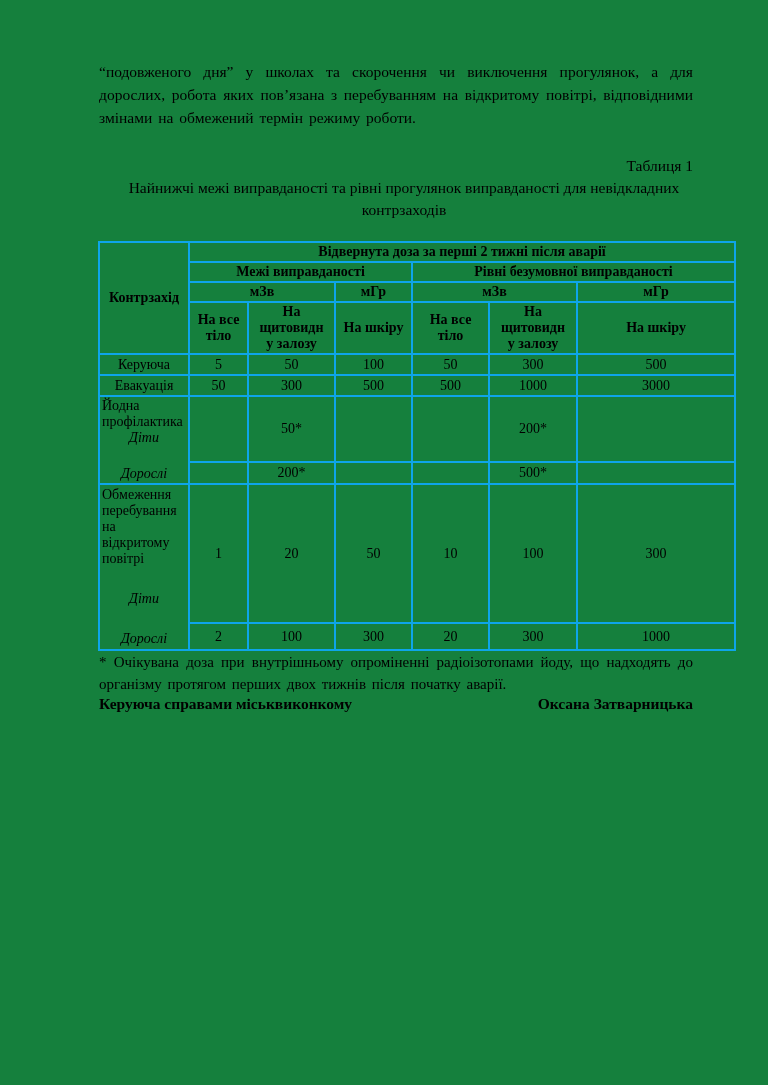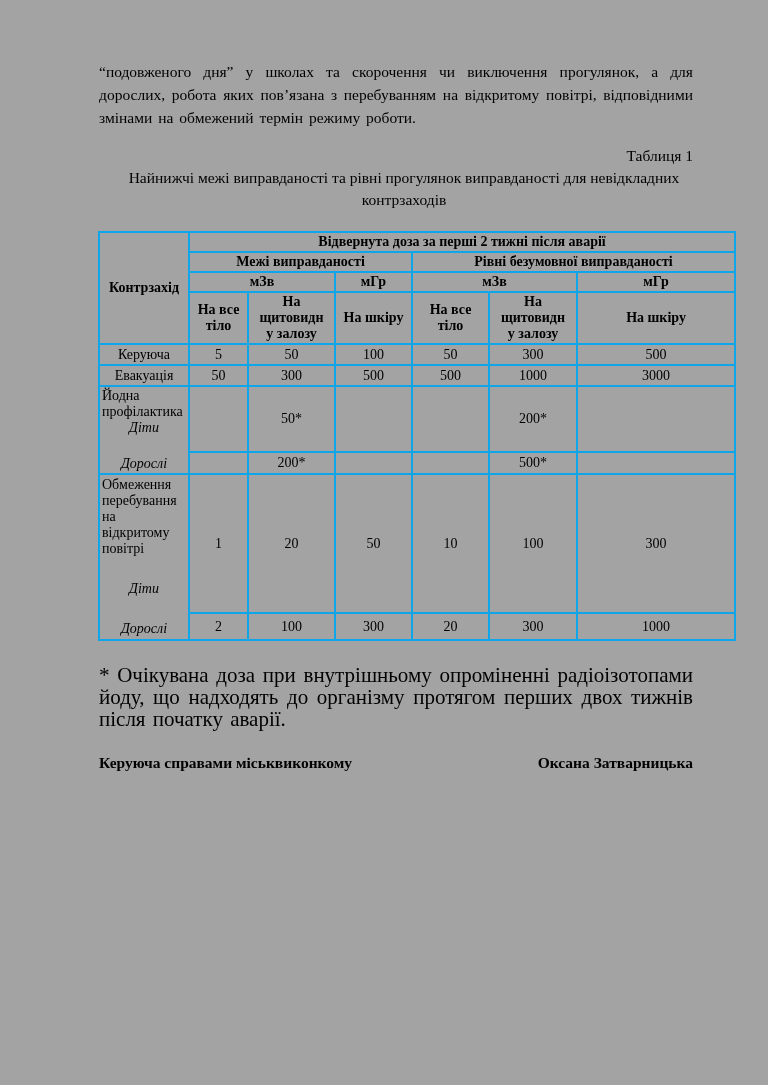--- a/index.html
+++ b/index.html
@@ -1,35 +1,35 @@
 <!DOCTYPE html>
 <html><head>
 <meta charset="utf-8">
 <style>
   html,body{margin:0;padding:0;background:#ffffff;}
   .page{
     position:relative;
     width:768px;height:1085px;
-    background:#a3a3a3;
+    background:#15803d;
     font-family:"Liberation Serif","DejaVu Serif",serif;
     color:#000;
     box-sizing:border-box;
     padding:60px 54px 0 99px;
     overflow:hidden;
   }
   .textblock{width:594px;}
   .intro{
     font-size:15.5px;line-height:23px;
     text-align:justify;
     word-spacing:2px;
   }
   .tbl-label{
     font-size:15.5px;line-height:23px;
     text-align:right;
-    margin-top:15px;
+    margin-top:25px;
   }
   .tbl-caption{
     font-size:15.5px;line-height:22px;
     text-align:center;
     width:610px;
   }
   table.ctable{
     border-collapse:collapse;
     table-layout:fixed;
     width:636px;
@@ -62,27 +62,25 @@
   td.mergecell{vertical-align:top;padding:2px 3px;}
   .mc{
     display:flex;flex-direction:column;justify-content:space-between;
     height:100%;
   }
   .mc-iod{height:84px;}
   .mc-res{height:160px;}
   .tl{text-align:left;white-space:pre-line;}
   .tc{text-align:center;font-style:italic;}
   .footnote{
-    font-size:21px;line-height:22px;
+    font-size:15px;line-height:22px;
     text-align:justify;
     word-spacing:2px;
-    margin-top:23px;
   }
   .signature{
-    margin-top:24px;
     display:flex;justify-content:space-between;
     font-weight:bold;font-size:15.5px;
     width:594px;
   }
 </style>
 </head>
 <body>
 
 <div class="page">
 

